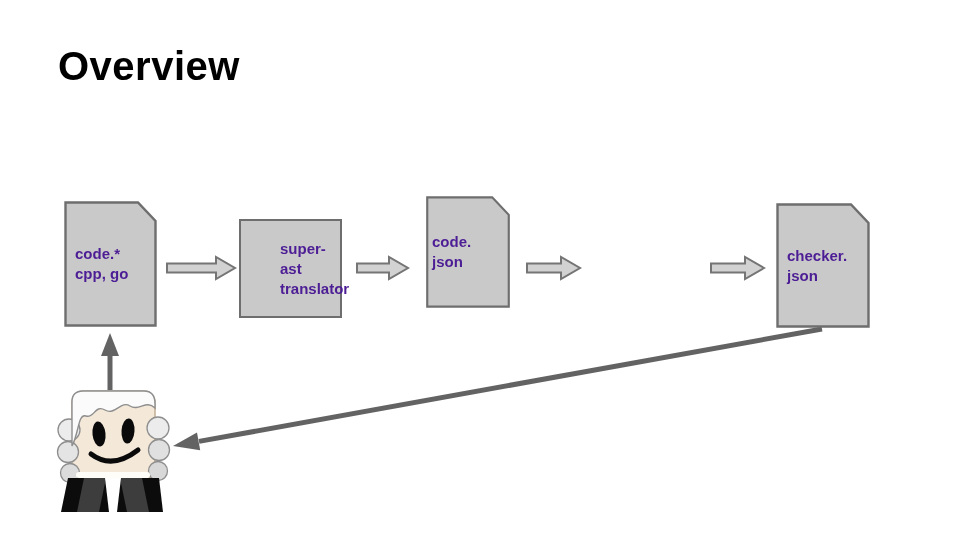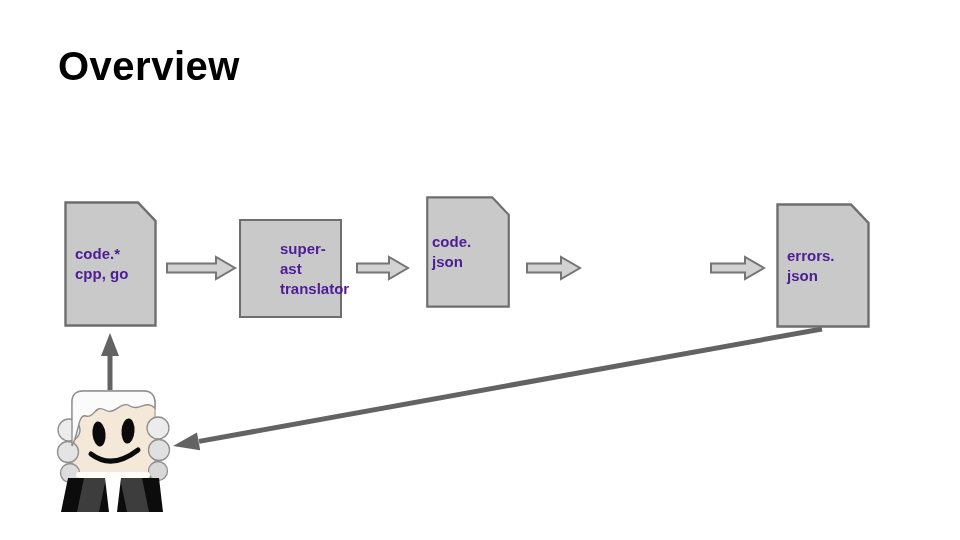--- a/index.html
+++ b/index.html
@@ -120,18 +120,18 @@
       <span>json</span>
     </div>
   </div>
 
 
   <div class="node" id="node-errors">
     <svg class="shape-svg" viewBox="0 0 94 125">
       <polygon points="1.5,1.5 75,1.5 92.5,20 92.5,123.5 1.5,123.5" fill="#c9c9c9" stroke="#6e6e6e" stroke-width="2.4"></polygon>
     </svg>
     <div class="label">
-      <span>errors.</span>
+      <span>checker.</span>
       <span>json</span>
     </div>
   </div>
 
 </div>
 
 </body></html>

